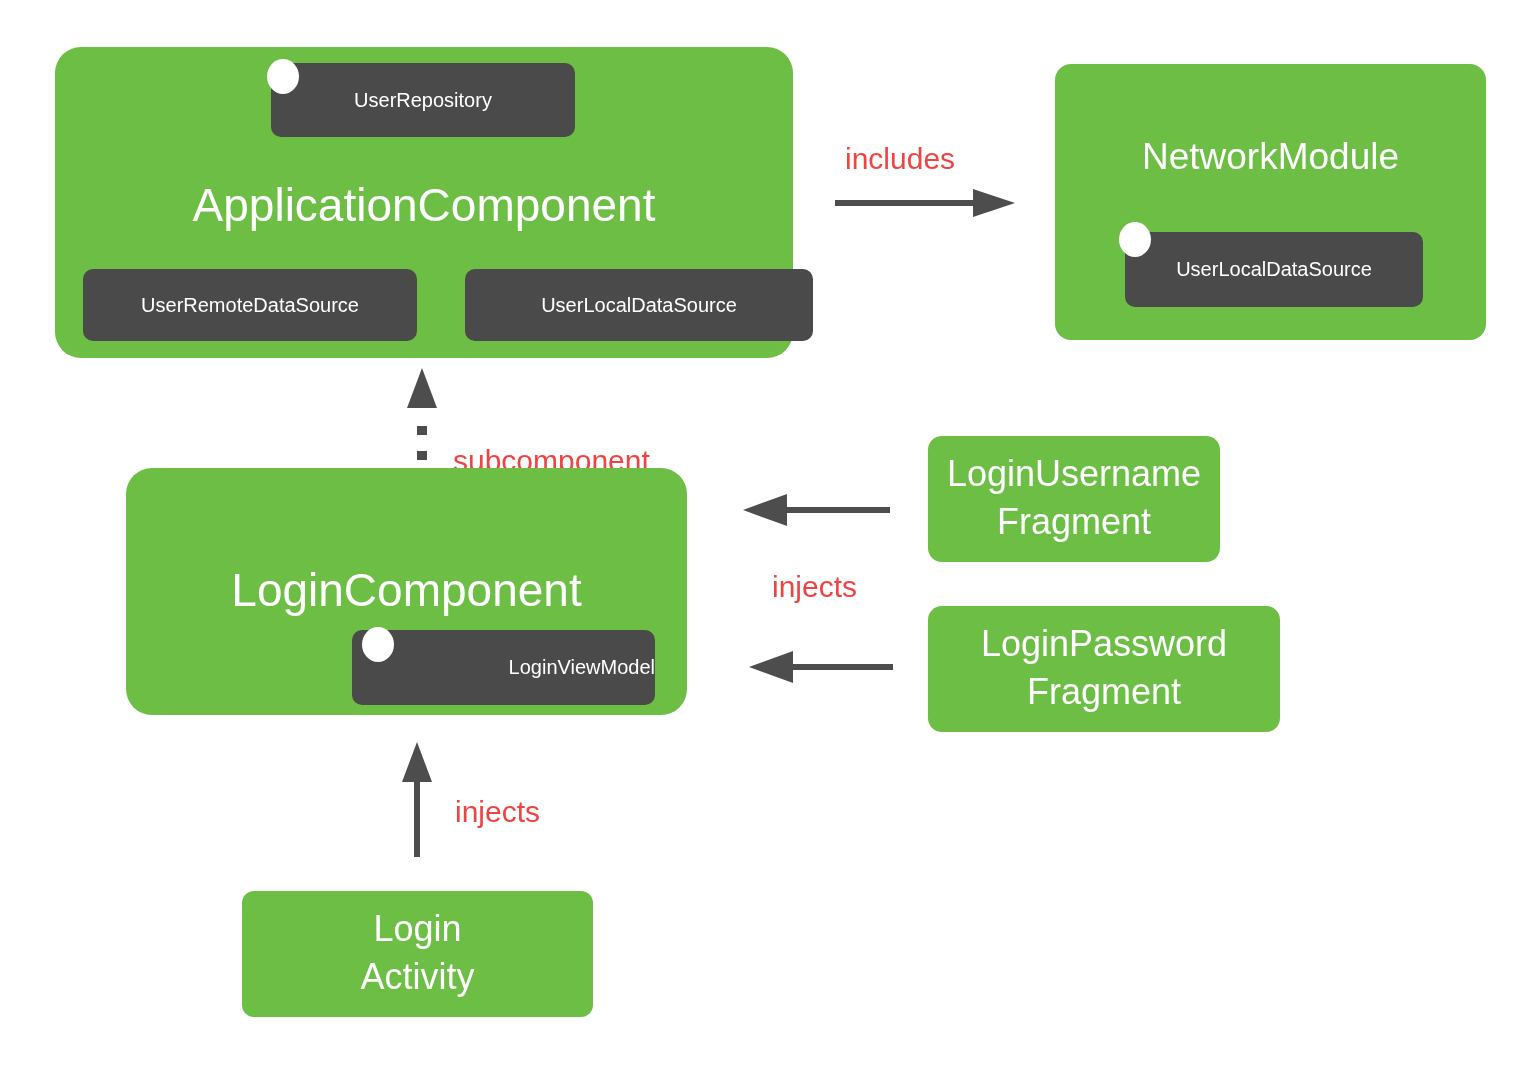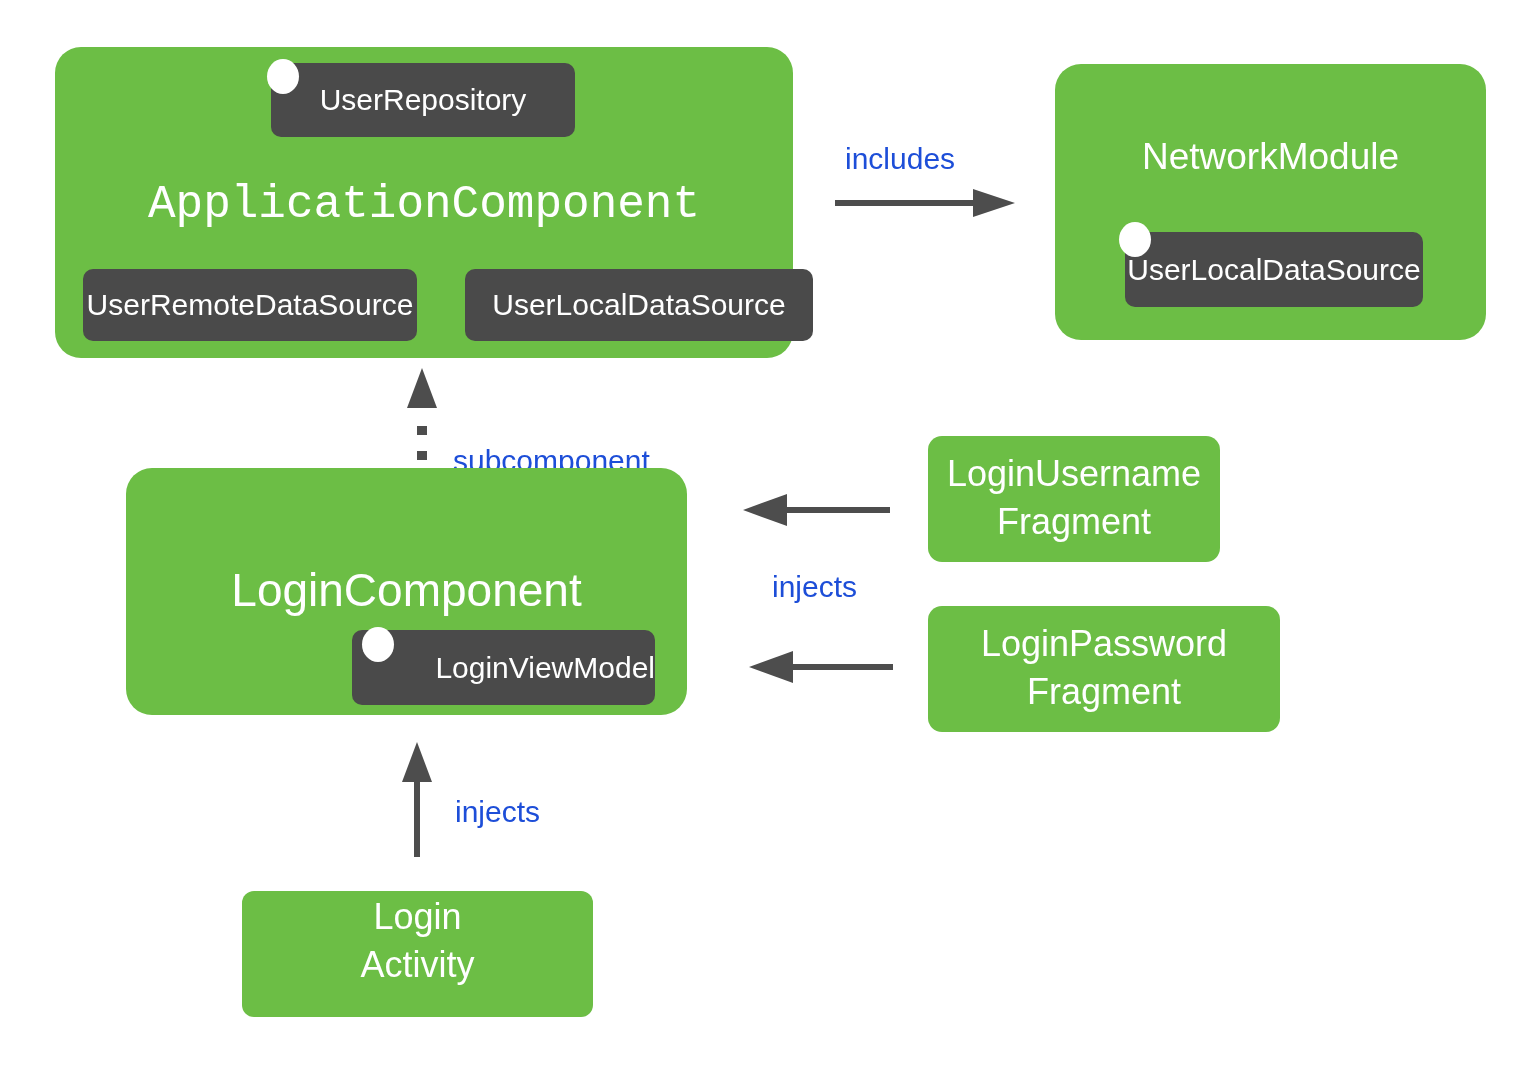--- a/index.html
+++ b/index.html
@@ -28,21 +28,21 @@
   .badge {
     position: absolute;
     background: #4a4a4a;
     border-radius: 10px;
     display: flex;
     align-items: center;
     justify-content: center;
   }
   .badge .badge-label {
     color: #ffffff;
-    font-size: 30px;
+    font-size: 20px;
     white-space: nowrap;
   }
   
   .dot {
     position: absolute;
     width: 32px;
     height: 35px;
     background: #ffffff;
     border-radius: 50%;
     z-index: 3;
@@ -84,50 +84,50 @@
     border-bottom: 40px solid #4d4d4d;
   }
   .dash {
     width: 10px;
     height: 9px;
     background: #4d4d4d;
   }
   
   .edge-label {
     position: absolute;
-    color: #1d4ed8;
+    color: #ef4444;
     font-size: 30px;
     white-space: nowrap;
   }
 </style>
 </head>
 <body>
 
 <div class="canvas">
 
   <div class="gbox" style="left:55px; top:47px; width:738px; height:311px;">
     <div class="badge" style="left:216px; top:16px; width:304px; height:74px;">
       <span class="badge-label">UserRepository</span>
     </div>
-    <div class="gtitle big" style="top:130px;font-family:Liberation Mono, monospace;">ApplicationComponent</div>
+    <div class="gtitle big" style="top:130px;">ApplicationComponent</div>
     <div class="badge" style="left:28px; top:222px; width:334px; height:72px;">
       <span class="badge-label">UserRemoteDataSource</span>
     </div>
     <div class="badge" style="left:410px; top:222px; width:348px; height:72px;">
       <span class="badge-label">UserLocalDataSource</span>
     </div>
   </div>
 
   <div class="dot" style="left:267px; top:59px;"></div>
 
   <div class="h-line" style="left:835px; top:200px; width:140px;"></div>
   <div class="tri right" style="left:973px; top:189px;"></div>
   <div class="edge-label" style="left:845px; top:142px;">includes</div>
 
-  <div class="gbox" style="left:1055px; top:64px; width:431px; height:276px;">
+  <div class="gbox" style="left:1055px; top:64px; width:431px; height:276px;border-radius:16px;">
     <div class="gtitle med" style="top:70px;">NetworkModule</div>
     <div class="badge" style="left:70px; top:168px; width:298px; height:75px;">
       <span class="badge-label">UserLocalDataSource</span>
     </div>
   </div>
 
   <div class="dot" style="left:1119px; top:222px;"></div>
 
   <div class="tri up" style="left:407px; top:368px;"></div>
   <div class="dash" style="left:417px; top:426px;"></div>
@@ -163,19 +163,19 @@
   <div class="tri left" style="left:749px; top:651px;"></div>
   <div class="h-line" style="left:791px; top:664px; width:102px;"></div>
 
   <div class="edge-label" style="left:772px; top:570px;">injects</div>
 
   <div class="tri up" style="left:402px; top:742px;"></div>
   <div class="v-line" style="left:414px; top:780px; height:77px;"></div>
   <div class="edge-label" style="left:455px; top:795px;">injects</div>
 
   <div class="gbox small" style="left:242px; top:891px; width:351px; height:126px; border-radius:12px;">
-    <div class="gtitle two-line" style="top:2px;text-align:center;">
+    <div class="gtitle two-line" style="top:14px;text-align:center;">
       <span>Login</span><br>
       <span>Activity</span>
     </div>
   </div>
 
 </div>
 
 </body></html>

